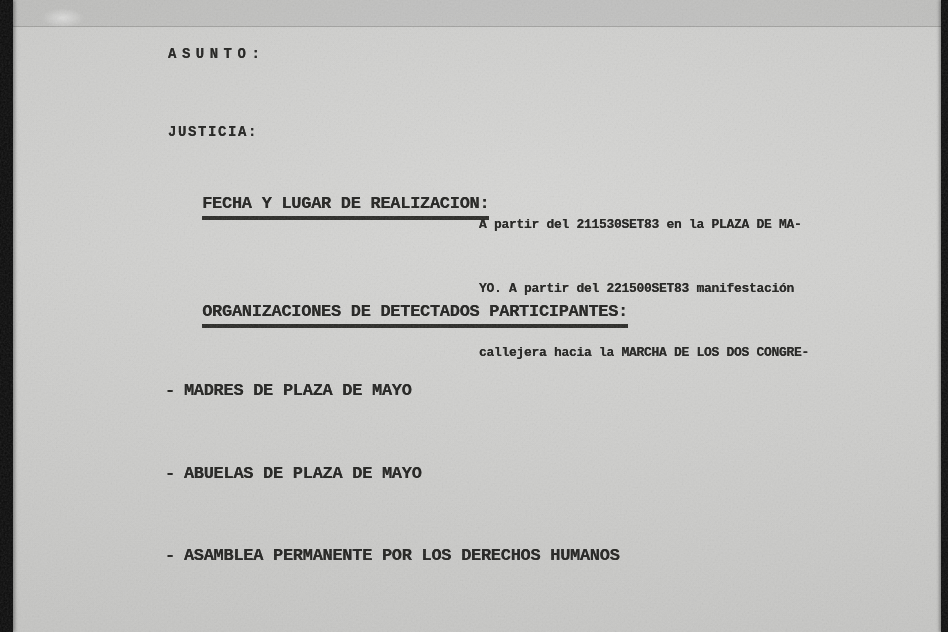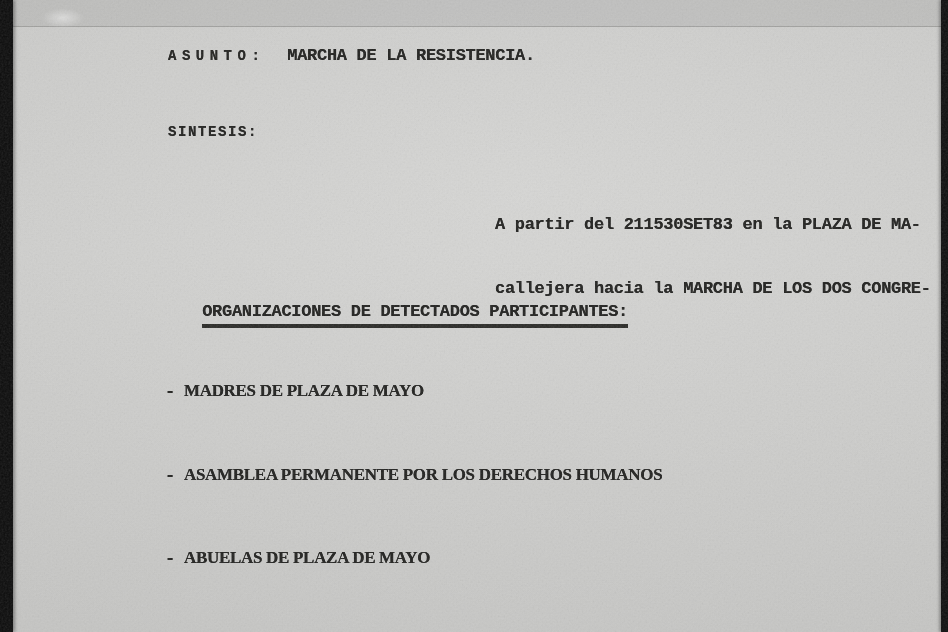--- a/index.html
+++ b/index.html
@@ -75,66 +75,68 @@
     font-size: 17px;
     display: inline-block;
     border-bottom: 4px solid #2a2a27;
     padding-bottom: 3px;
   }
   .h-fecha { top: 176px; left: 165px; }
   .h-org   { top: 284px; left: 165px; }
   .h-dir   { top: 569px; left: 165px; }
   .fecha-body {
     top: 171px; left: 479px;
-    font-size: 17px;
+    font-size: 13px;
     line-height: 21.4px;
-    margin-left: 16px;
   }
   .org-list {
     top: 322px; left: 165px;
     font-size: 17px;
     line-height: 27.5px;
   }
   .dir-list {
     top: 610px; left: 165px;
     font-size: 17px;
     line-height: 21px;
   }
   .li .bullet { display: inline-block; }
-  .li .item-text { margin-left: 9px; font-family: Liberation Serif, serif; }
+  .li .item-text { margin-left: 9px; }
 </style>
 </head>
 <body>
 
 <div class="scan-page">
 
   <div class="edge-top"></div>
   <div class="smudge-topleft"></div>
 
   <div class="txt subject-row">
     <span class="label-spaced">ASUNTO:</span>
-    <span class="subject-value">MARCHA DE LA RESISTENCIA.</span>
   </div>
 
-  <div class="txt sintesis label-spaced2">SINTESIS:</div>
+  <div class="txt sintesis label-spaced2">JUSTICIA:</div>
 
+  <div class="txt h-fecha">
+    <span class="heading">FECHA Y LUGAR DE REALIZACION:</span>
+  </div>
 
   <div class="txt fecha-body">
     <div>A partir del 211530SET83 en la PLAZA DE MA-</div>
+    <div>YO. A partir del 221500SET83 manifestación</div>
     <div>callejera hacia la MARCHA DE LOS DOS CONGRE-</div>
   </div>
 
   <div class="txt h-org">
     <span class="heading">ORGANIZACIONES DE DETECTADOS PARTICIPANTES:</span>
   </div>
 
   <div class="txt org-list">
     <div class="li"><span class="bullet">-</span><span class="item-text">MADRES DE PLAZA DE MAYO</span></div>
+    <div class="li"><span class="bullet">-</span><span class="item-text">ABUELAS DE PLAZA DE MAYO</span></div>
     <div class="li"><span class="bullet">-</span><span class="item-text">ASAMBLEA PERMANENTE POR LOS DERECHOS HUMANOS</span></div>
-    <div class="li"><span class="bullet">-</span><span class="item-text">ABUELAS DE PLAZA DE MAYO</span></div>
     <div class="li"><span class="bullet">-</span><span class="item-text">SERVICIO PAZ Y JUSTICIA</span></div>
     
     
     
     
   </div>
 
 
   <div class="txt dir-list">
     

